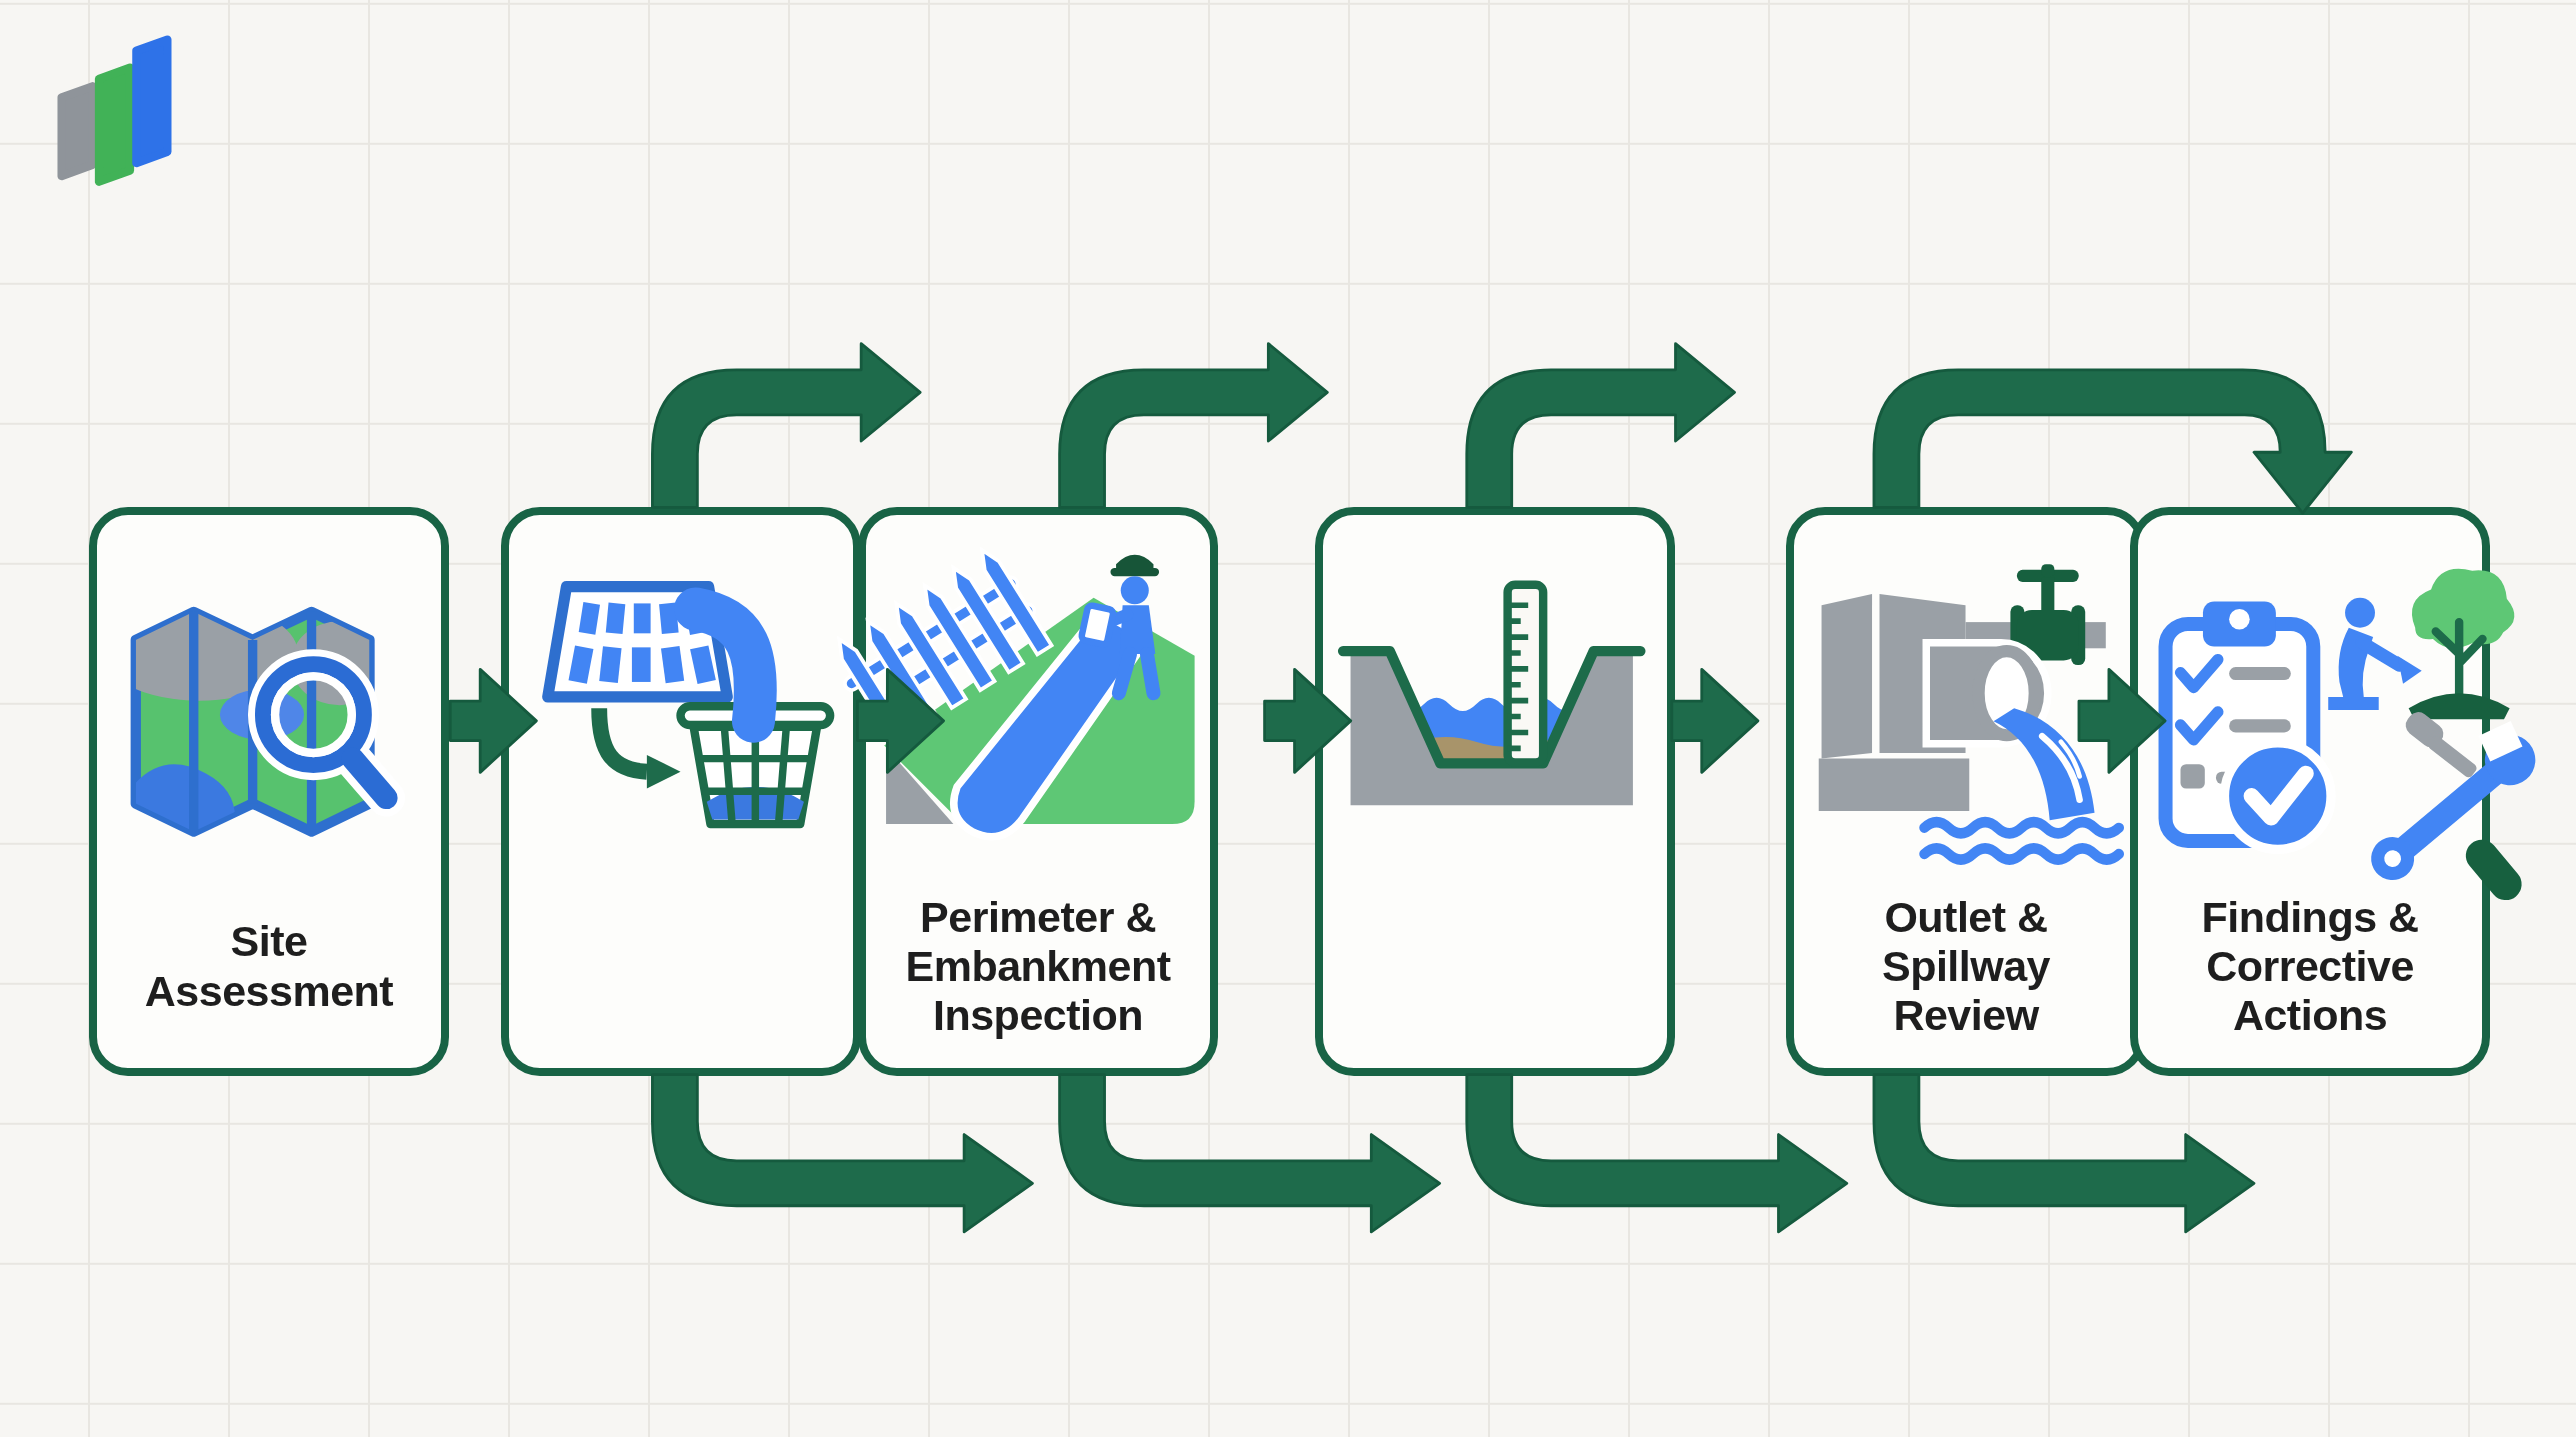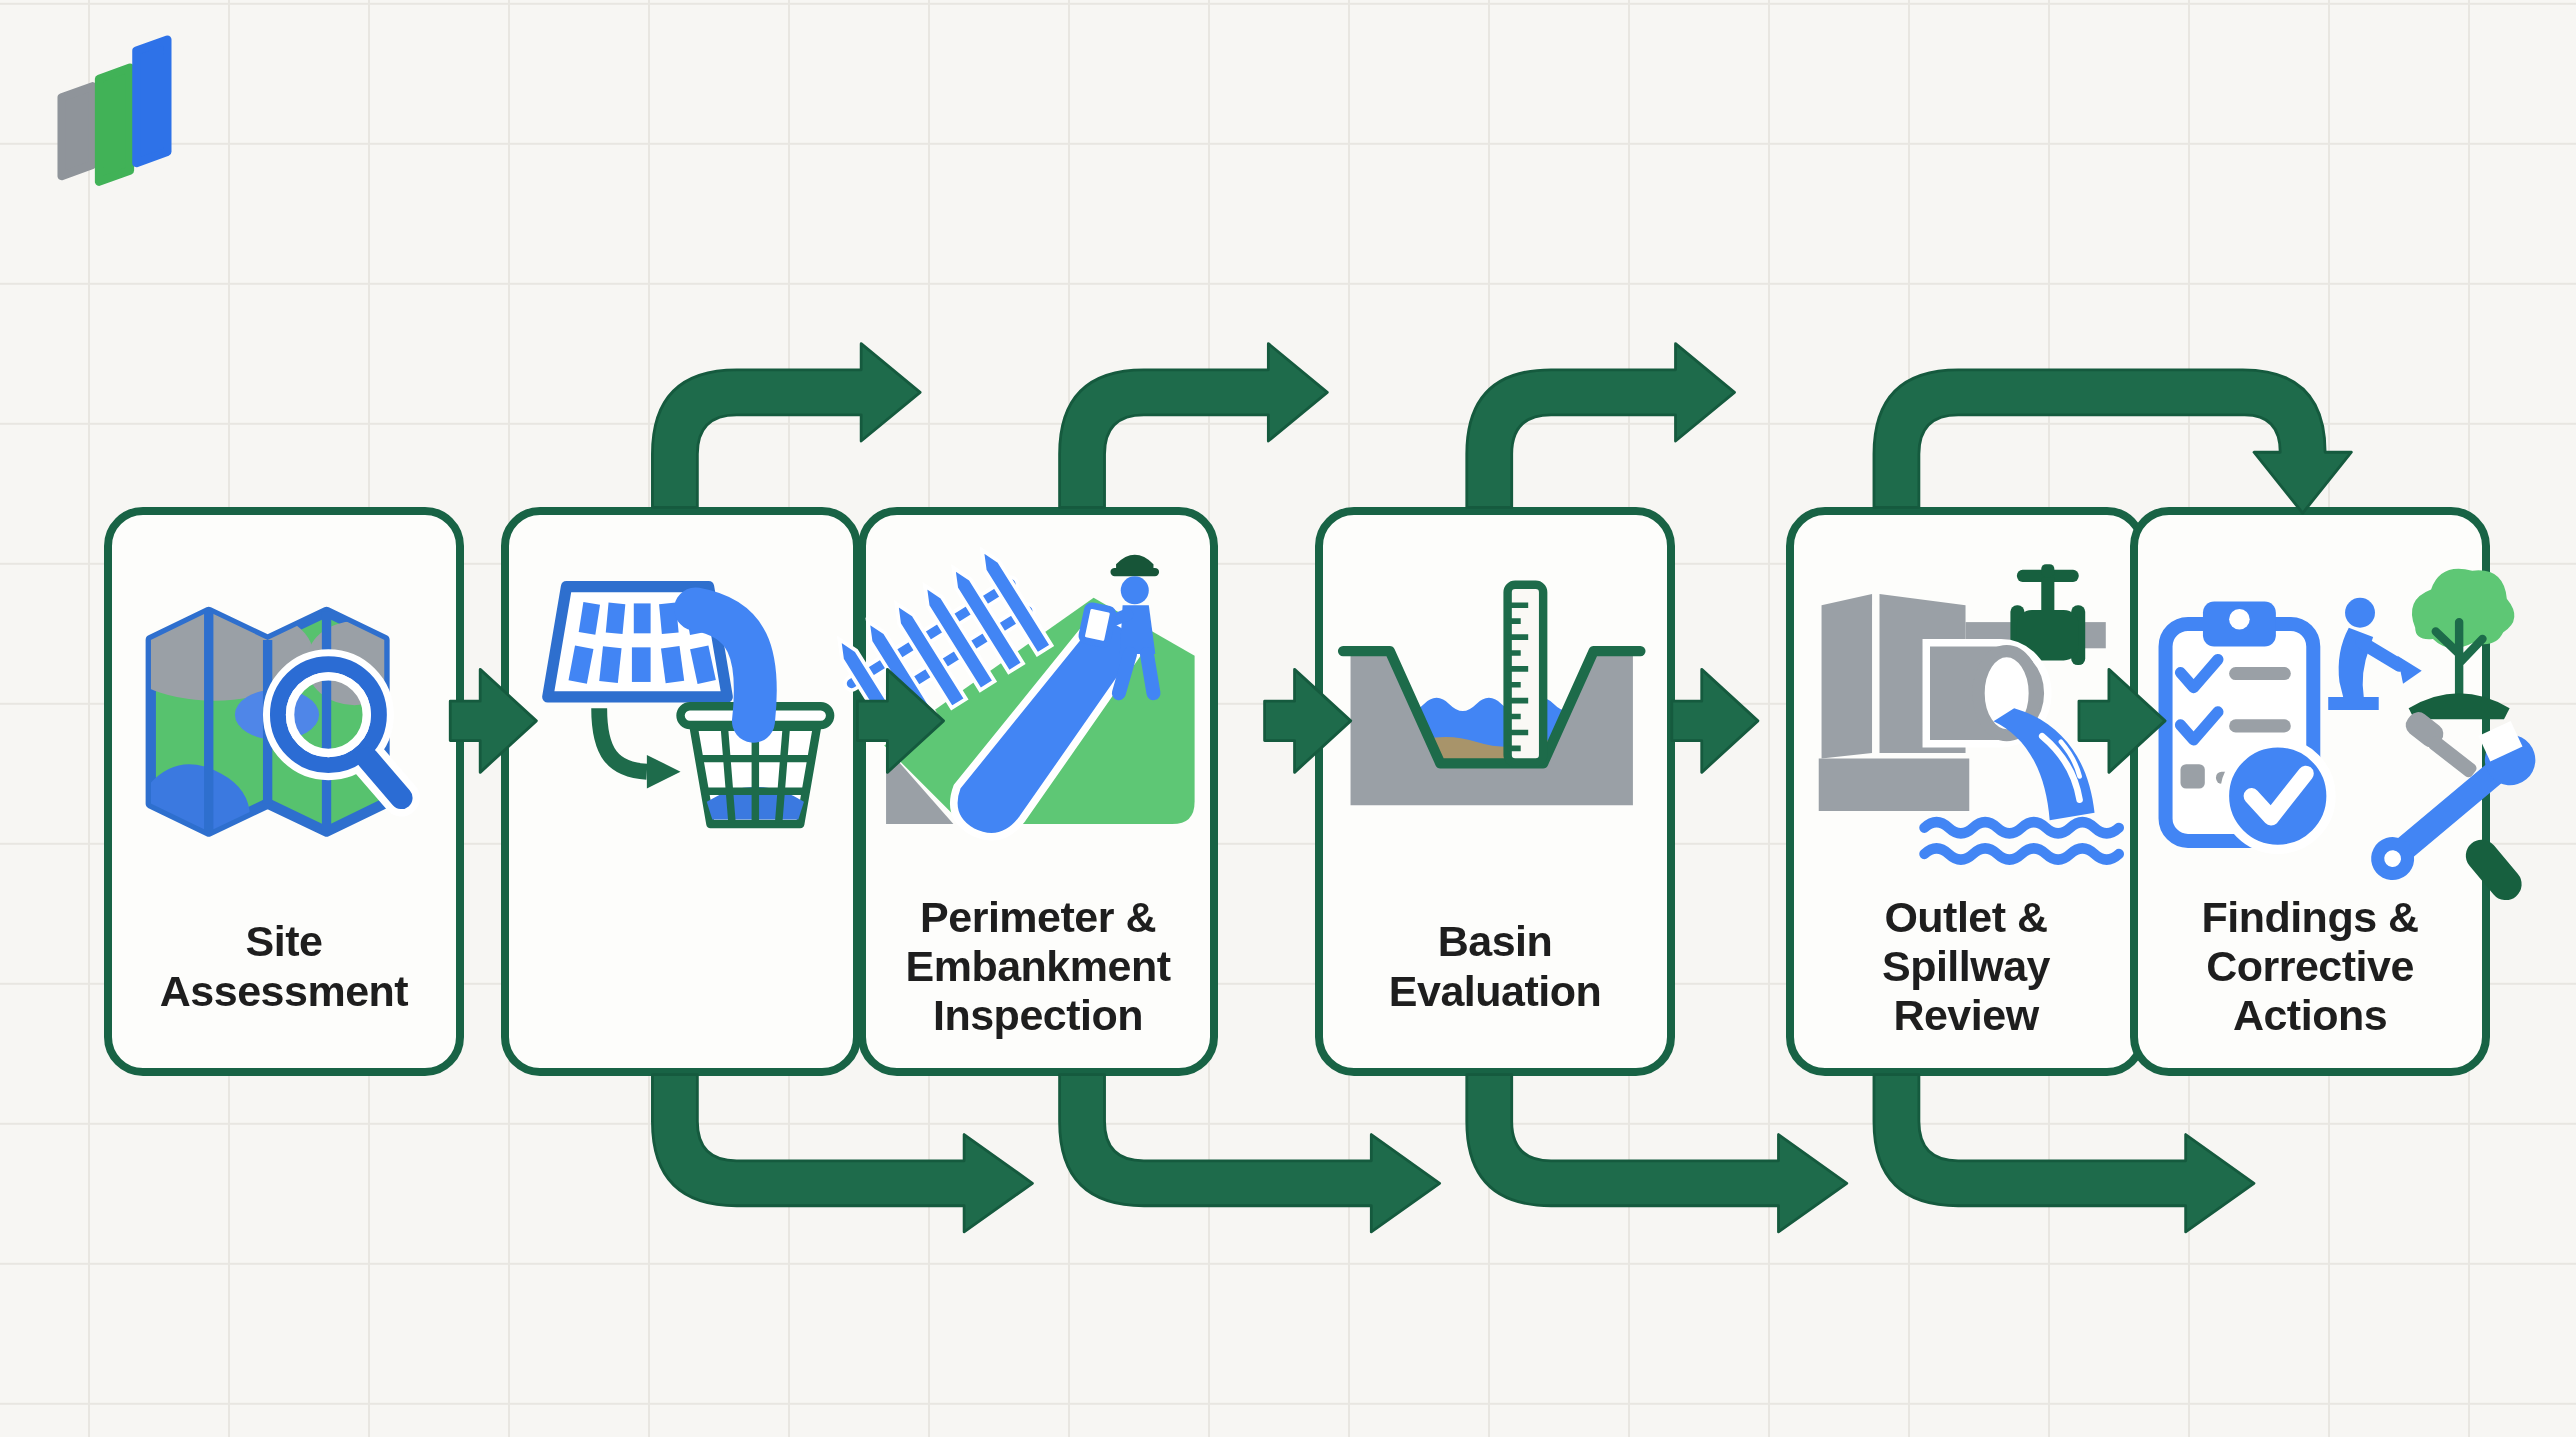--- a/index.html
+++ b/index.html
@@ -40,21 +40,21 @@
 <div class="canvas">
 
   <svg class="logo" viewBox="0 0 260 240">
     <g stroke-width="9" stroke-linejoin="round">
       <path d="M66,104 L99,92 L99,176 L66,188 Z" fill="#8f949a" stroke="#8f949a"></path>
       <path d="M106,84 L139,72 L139,182 L106,194 Z" fill="#41b257" stroke="#41b257"></path>
       <path d="M146,54 L179,42 L179,162 L146,174 Z" fill="#2e72e8" stroke="#2e72e8"></path>
     </g>
   </svg>
 
-  <div class="step" style="left:104px">
+  <div class="step" style="left:89px">
     <div class="icon-zone">
       <svg width="360" height="374" viewBox="0 0 385 400">
         <defs>
             <clipPath id="mapClip">
               <path d="M50,125 L112,95 L175,125 L238,95 L300,125 L300,300 L238,330 L175,300 L112,330 L50,300 Z"></path>
             </clipPath>
           </defs>
         <path d="M50,125 L112,95 L175,125 L238,95 L300,125 L300,300 L238,330 L175,300 L112,330 L50,300 Z" fill="#57c26e" stroke="#2e6fce" stroke-width="11" stroke-linejoin="round"></path>
         <g clip-path="url(#mapClip)">
           <ellipse cx="118" cy="138" rx="105" ry="52" fill="#9aa0a6"></ellipse>
@@ -142,21 +142,20 @@
         <path d="M38,140 L80,140 L134,258 L244,258 L298,140 L340,140 L340,302 L38,302 Z" fill="#9aa0a6"></path>
         <g clip-path="url(#basinClip)">
           <path d="M60,194 Q74,180 88,194 T116,194 T144,194 T172,194 T200,194 T228,194 T256,194 T284,194 T312,194 L312,258 L60,258 Z" fill="#4285f4"></path>
           <path d="M95,238 Q135,222 172,234 Q210,246 250,232 L250,258 L95,258 Z" fill="#a8946a"></path>
         </g>
         <path d="M30,137 L80,137 L134,257 L244,257 L298,137 L348,137" fill="none" stroke="#1d6b4a" stroke-width="11" stroke-linejoin="round" stroke-linecap="round"></path>
         <rect x="206" y="66" width="38" height="190" rx="8" fill="#faf9f5" stroke="#1d6b4a" stroke-width="9"></rect>
         <path d="M206,88 h22 M206,105 h14 M206,122 h22 M206,139 h14 M206,156 h22 M206,173 h14 M206,190 h22 M206,207 h14 M206,224 h22 M206,241 h14" stroke="#1d6b4a" stroke-width="6"></path>
       </svg>
     </div>
-    <div class="label">Basin Evaluation</div>
   </div>
 
   <div class="step" style="left:1786px">
     <div class="icon-zone">
       <svg width="360" height="374" viewBox="0 0 385 400">
         <rect x="192" y="106" width="62" height="28" fill="#9aa0a6"></rect>
         <rect x="310" y="106" width="32" height="28" fill="#9aa0a6"></rect>
         <g fill="#17603f">
           <rect x="247" y="50" width="66" height="13" rx="6"></rect>
           <rect x="273" y="44" width="14" height="14" rx="5"></rect>

